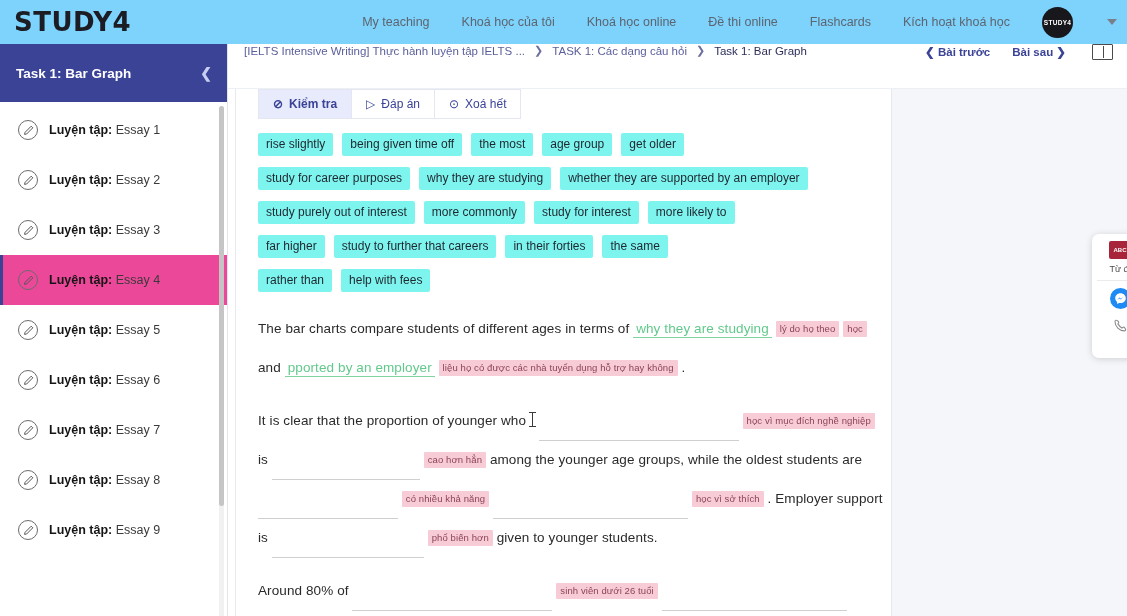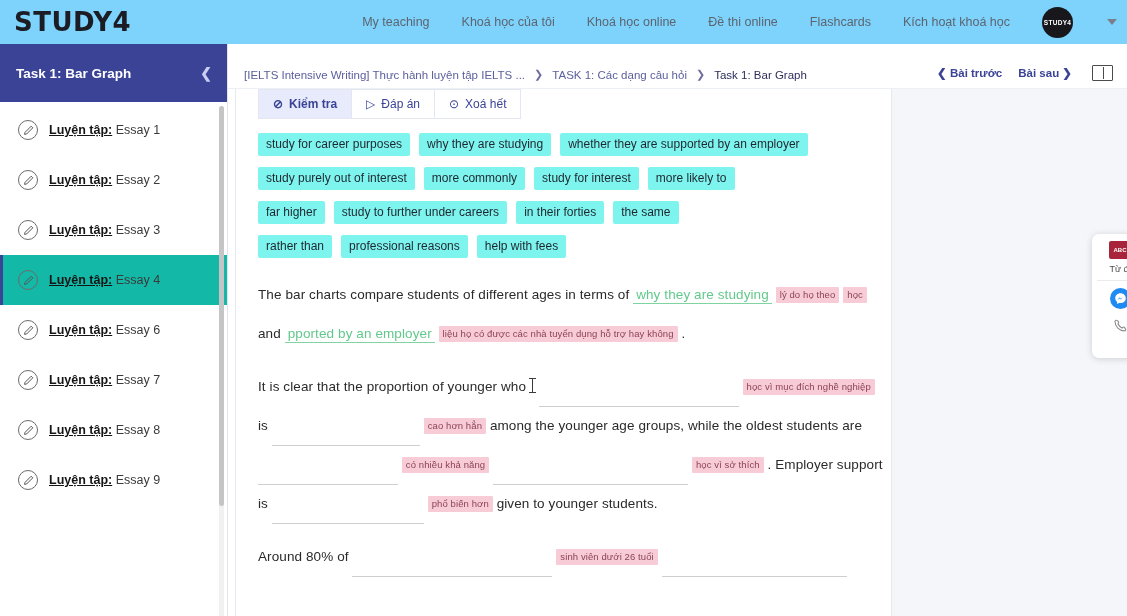--- a/index.html
+++ b/index.html
@@ -53,60 +53,60 @@
     color: #ffffff; font-size: 13.5px; font-weight: bold;
   }
   .collapse-icon {
     margin-left: auto; color: #c9cdf0; font-size: 14px; font-weight: bold;
   }
   .sidebar-list { padding-top: 3px; }
   .side-item {
     height: 50px; display: flex; align-items: center; padding-left: 18px;
     cursor: pointer; position: relative;
   }
-  .side-item.active { background: #14b8a6; }
+  .side-item.active { background: #ec4899; }
   .side-item.active::before {
     content: ''; position: absolute; left: 0; top: 0;
     width: 3px; height: 100%; background: #3b4397;
   }
   .pencil-circle {
     width: 20px; height: 20px; border-radius: 50%;
     border: 1px solid #6b6b6b; flex: 0 0 auto;
     display: flex; align-items: center; justify-content: center;
     margin-right: 11px;
   }
   .side-label { font-size: 12.5px; color: #3a3a3a; white-space: nowrap; }
-  .side-label b { color: #141414; font-weight: bold; text-decoration: underline; }
+  .side-label b { color: #141414; font-weight: bold; }
   .sb-track {
     position: absolute; top: 62px; right: 4px; width: 5px; height: 548px;
     background: #f1f1f1; border-radius: 3px;
   }
   .sb-thumb {
     position: absolute; top: 0; left: 0; width: 5px; height: 400px;
     background: #c5c5c5; border-radius: 3px;
   }
   .sidebar-divider {
     position: absolute; top: 44px; left: 227px; width: 1px; height: 572px;
     background: #e3e3ea;
   }
 
   
   .crumbrow {
     position: absolute; top: 44px; left: 228px; width: 899px; height: 45px;
-    background: #ffffff; display: flex; align-items: flex-end;
-    padding: 0 14px 8px 16px;
+    background: #ffffff; display: flex; align-items: flex-start;
+    padding: 0 14px 18px 16px;
   }
   .crumbs { display: flex; align-items: center; gap: 9px; }
   .crumbs .c {
     font-size: 11.5px; color: #5b5f9b; white-space: nowrap;
   }
   .crumbs .sep { font-size: 11px; color: #6d6f9e; }
   .crumbs .cur { color: #2c2f59; }
   .navprev {
-    margin-left: auto; display: flex; align-items: center; gap: 16px;
+    margin-left: auto; display: flex; align-items: center; gap: 22px;
   }
   .navprev span {
     font-size: 11.5px; font-weight: bold; color: #3b4397; white-space: nowrap;
   }
   .book-icon {
     width: 21px; height: 16px; border: 1.4px solid #4b4b4b; border-radius: 1px;
     position: relative; margin-left: 4px;
   }
   .book-icon::after {
     content: ''; position: absolute; left: 50%; top: 1px; bottom: 1px;
@@ -258,20 +258,28 @@
           </svg>
       </span>
       <span class="side-label"><b>Luyện tập:</b> <span>Essay 4</span></span>
     </div>
     <div class="side-item">
       <span class="pencil-circle">
         <svg width="11" height="11" viewBox="0 0 11 11">
             <path d="M8.2 1.2 L9.8 2.8 L3.6 9 L1.6 9.4 L2 7.4 Z" fill="none" stroke="#555" stroke-width="1"></path>
           </svg>
       </span>
+      <span class="side-label"><b>Luyện tập:</b> <span>Essay 5</span></span>
+    </div>
+    <div class="side-item">
+      <span class="pencil-circle">
+        <svg width="11" height="11" viewBox="0 0 11 11">
+            <path d="M8.2 1.2 L9.8 2.8 L3.6 9 L1.6 9.4 L2 7.4 Z" fill="none" stroke="#555" stroke-width="1"></path>
+          </svg>
+      </span>
       <span class="side-label"><b>Luyện tập:</b> <span>Essay 6</span></span>
     </div>
     <div class="side-item">
       <span class="pencil-circle">
         <svg width="11" height="11" viewBox="0 0 11 11">
             <path d="M8.2 1.2 L9.8 2.8 L3.6 9 L1.6 9.4 L2 7.4 Z" fill="none" stroke="#555" stroke-width="1"></path>
           </svg>
       </span>
       <span class="side-label"><b>Luyện tập:</b> <span>Essay 7</span></span>
     </div>
@@ -332,39 +340,45 @@
     </div>
     <div class="tabbtn">
       <span class="tabico">⊙</span>
       <span>Xoá hết</span>
     </div>
   </div>
 
   <div class="doc">
 
     <div class="chiprow">
+      <span class="chip">rise slightly</span>
+      <span class="chip">being given time off</span>
+      <span class="chip">the most</span>
+      <span class="chip">age group</span>
+      <span class="chip">get older</span>
+    </div>
+    <div class="chiprow">
       <span class="chip">study for career purposes</span>
       <span class="chip">why they are studying</span>
       <span class="chip">whether they are supported by an employer</span>
     </div>
     <div class="chiprow">
       <span class="chip">study purely out of interest</span>
       <span class="chip">more commonly</span>
       <span class="chip">study for interest</span>
       <span class="chip">more likely to</span>
     </div>
     <div class="chiprow">
       <span class="chip">far higher</span>
-      <span class="chip">study to further under careers</span>
+      <span class="chip">study to further that careers</span>
       <span class="chip">in their forties</span>
       <span class="chip">the same</span>
     </div>
     <div class="chiprow">
       <span class="chip">rather than</span>
-      <span class="chip">professional reasons</span>
       <span class="chip">help with fees</span>
     </div>
 
     <div class="para p1">
       <span>The bar charts compare students of different ages in terms of</span>
       <span class="ans">why they are studying</span>
       <span class="hint">lý do họ theo</span>
       <span class="hint">học</span>
       <span>and</span>
       <span class="ans">pported by an employer</span>

